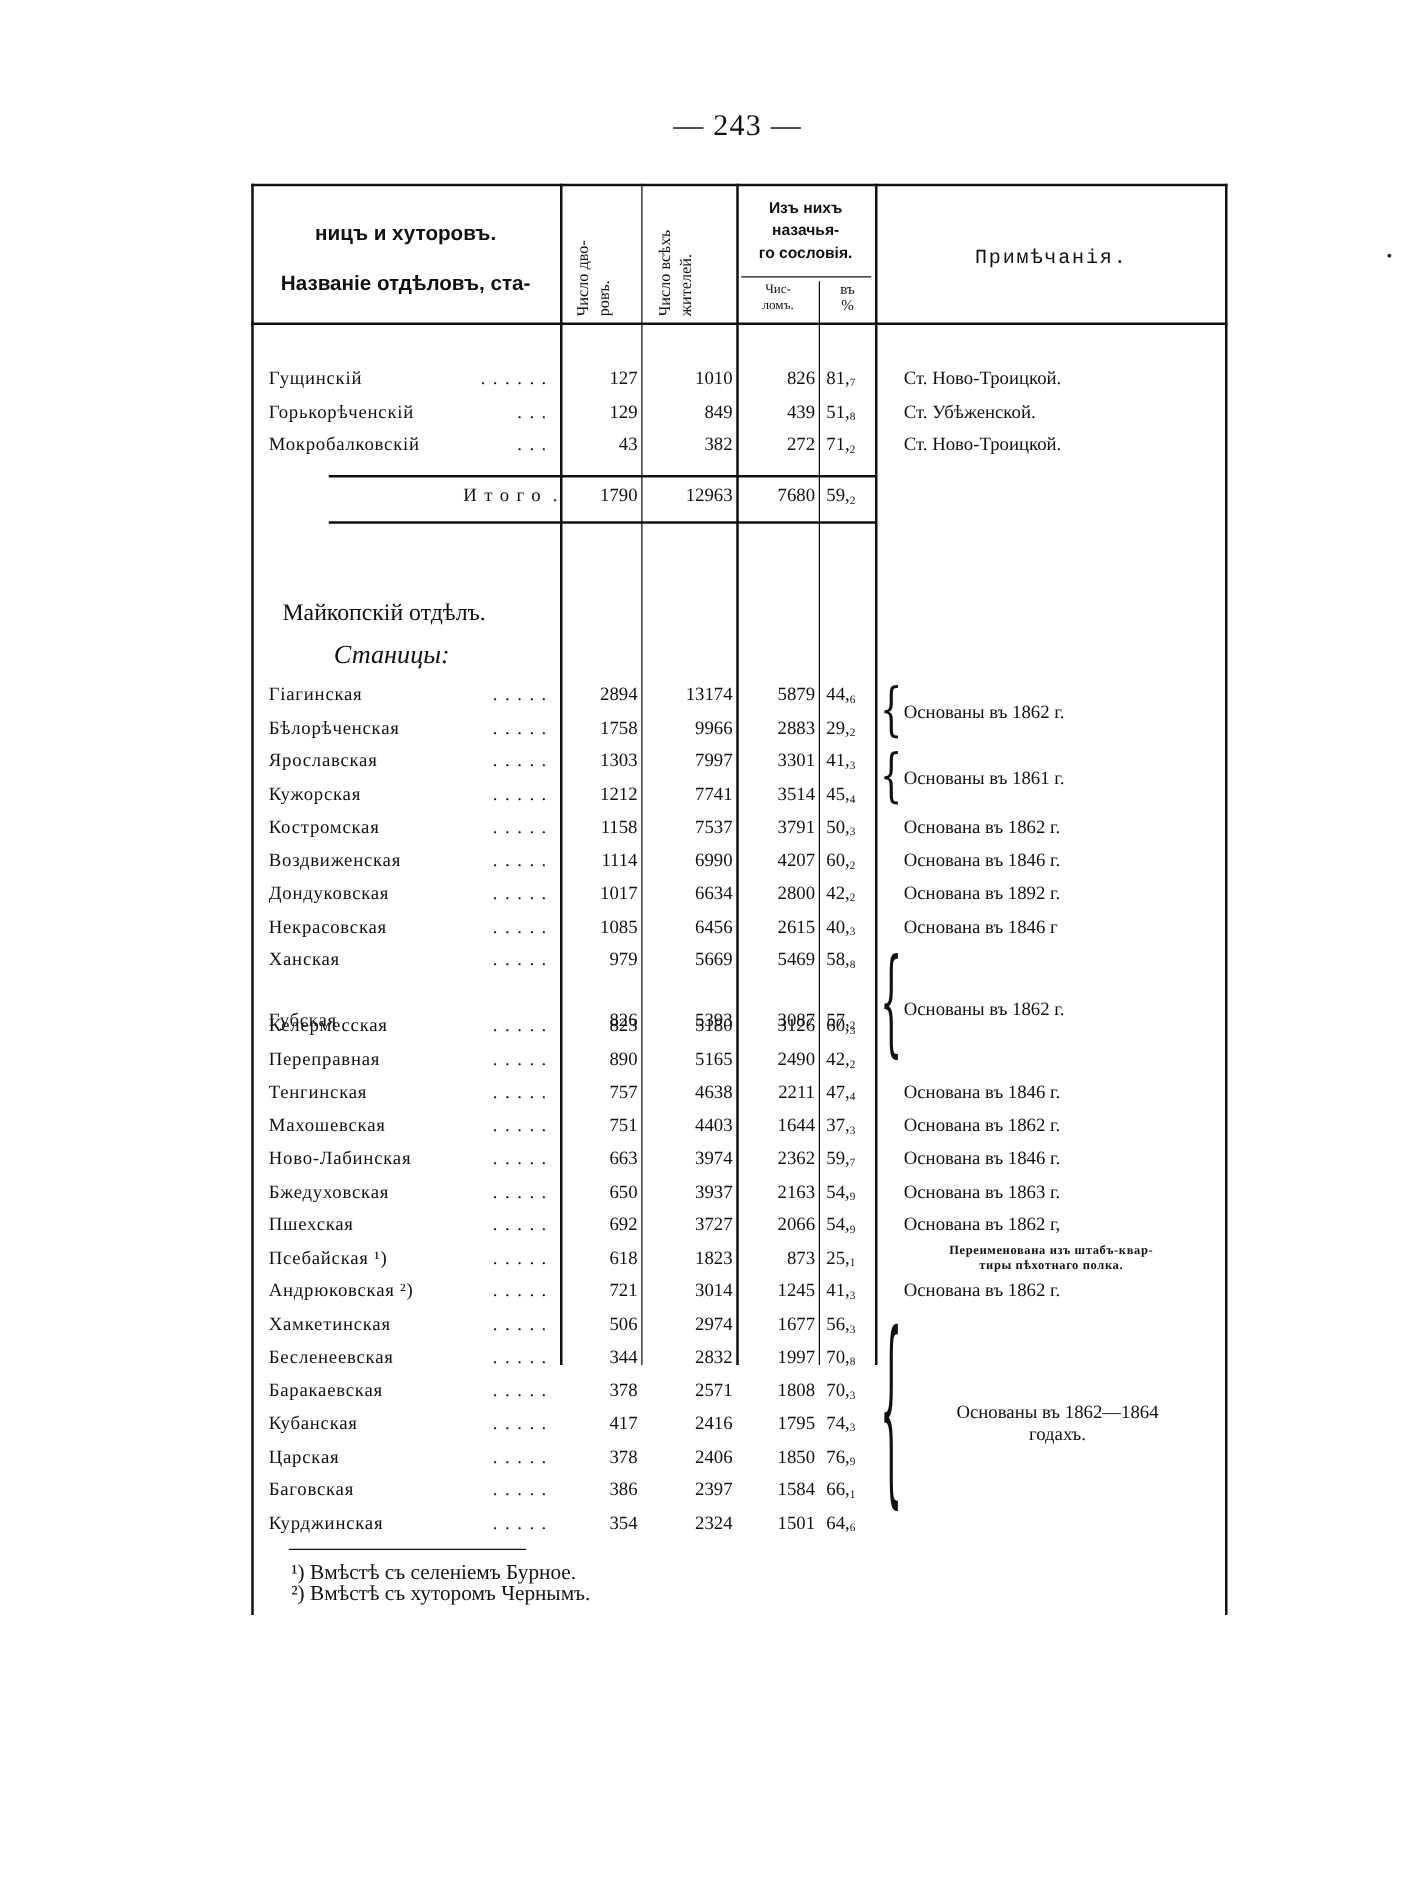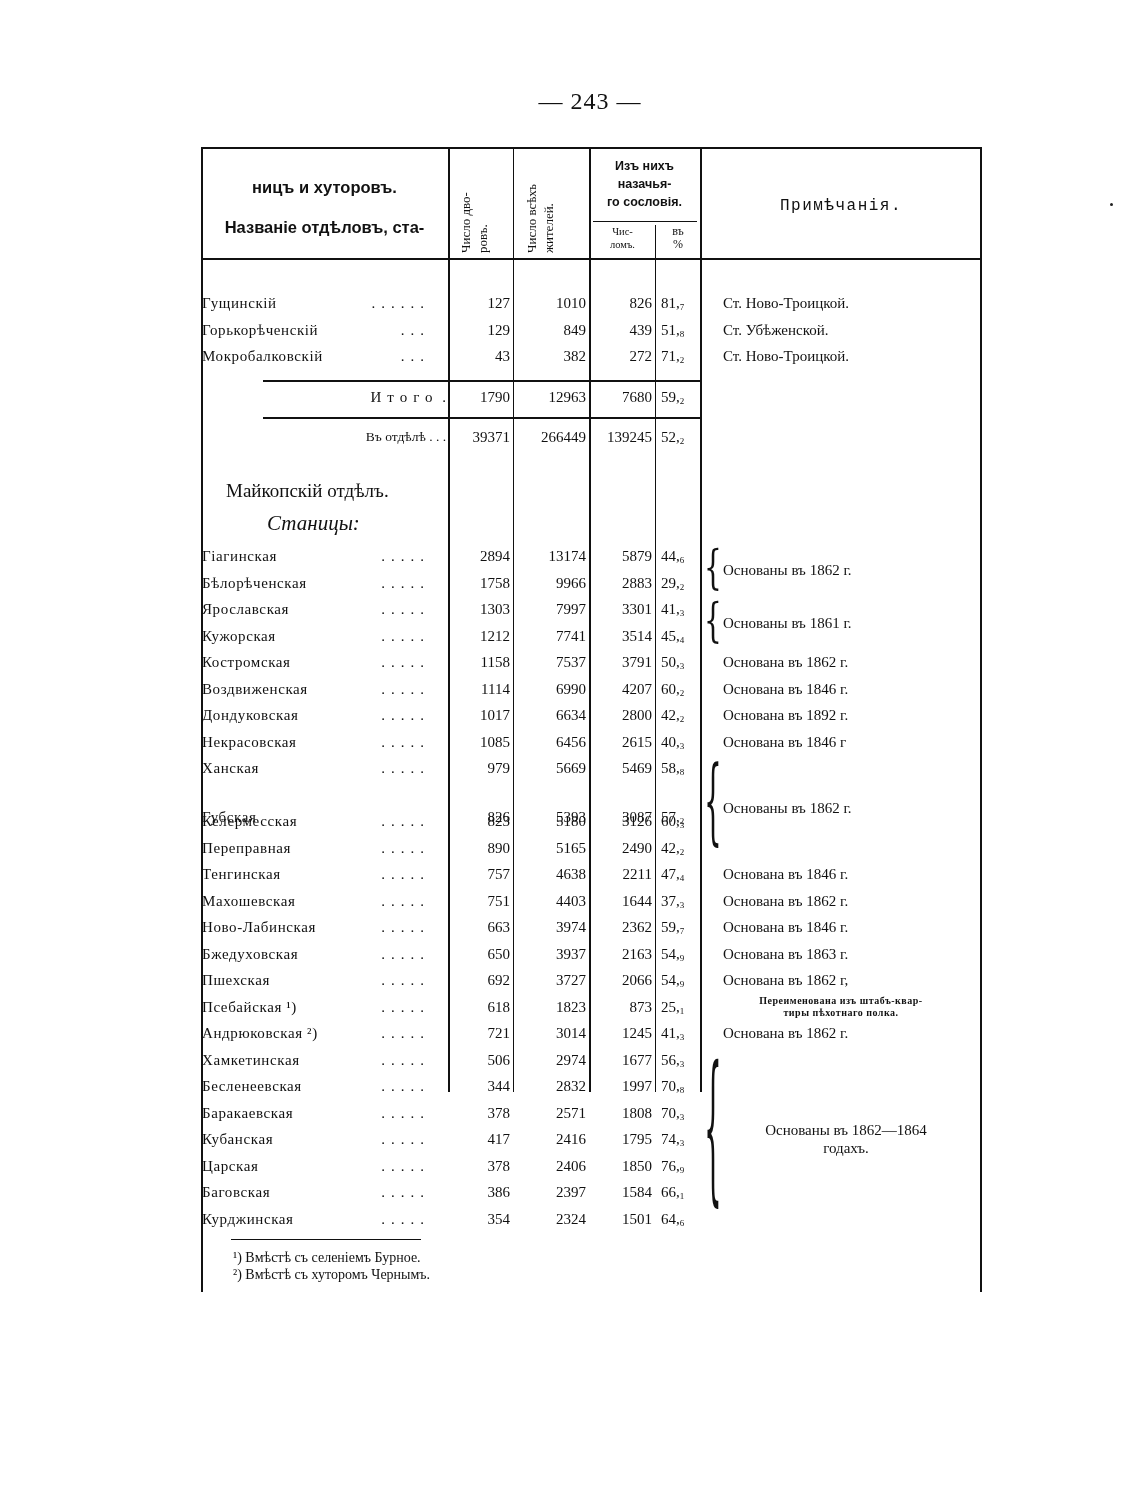--- a/index.html
+++ b/index.html
@@ -15,34 +15,34 @@
     .vert { position: absolute; writing-mode: vertical-rl; transform: rotate(180deg);
             font-size: 13px; font-family: "Liberation Serif", serif; white-space: pre; line-height: 17px; text-align: left; }
     .hdr-izn { position: absolute; left: 388px; top: 10px; width: 111px; text-align: center;
                font-family: "Liberation Sans", sans-serif; font-weight: bold; font-size: 12.5px; line-height: 18px; }
     .hdr-sub { position: absolute; font-size: 10.5px; text-align: center; line-height: 13px; font-family: "Liberation Serif", serif; }
     .hdr-notes { position: absolute; left: 500px; top: 50px; width: 280px; text-align: center;
                  font-size: 16px; letter-spacing: 1.5px; font-family: "Liberation Mono", monospace; }
     .row { position: absolute; left: 0; width: 500px; height: 26px; font-size: 15px; line-height: 26px;
            font-family: "Liberation Serif", serif; }
     .cell { position: absolute; top: 0; white-space: nowrap; }
-    .c-name { left: 1px; width: 228px; overflow: hidden; letter-spacing: 0.6px; }
+    .c-name { left: 14px; width: 228px; overflow: hidden; letter-spacing: 0.6px; }
     .c-name .dots { position: absolute; right: 0; top: 0; background: #fff; padding-left: 6px; letter-spacing: 6px; }
     .c-dv { left: 247px; width: 62px; text-align: right; }
     .c-zh { left: 312px; width: 73px; text-align: right; }
     .c-ch { left: 388px; width: 63px; text-align: right; }
     .c-pc { left: 460px; width: 40px; text-align: left; }
     .c-pc sub { font-size: 9px; vertical-align: -2px; }
     .note { position: absolute; font-size: 15px; line-height: 18px; white-space: nowrap; font-family: "Liberation Serif", serif; }
     .note.small { font-size: 10px; line-height: 12px; font-weight: bold; letter-spacing: 0.5px; text-align: center; }
     .brace { position: absolute; font-size: 28px; font-family: "DejaVu Serif", serif; line-height: 1; transform-origin: top left; }
     .section-title { position: absolute; left: 25px; font-size: 19px; font-family: "Liberation Serif", serif; }
     .section-sub { position: absolute; left: 66px; font-size: 21px; font-style: italic; font-family: "Liberation Serif", serif; }
     .total-label { letter-spacing: 6px; margin-top: 15px; }
-    .footnote { position: absolute; left: 32px; font-size: 14px; line-height: 16px; font-family: "Liberation Serif", serif; white-space: nowrap; }
+    .footnote { position: absolute; left: 32px; font-size: 17px; line-height: 16px; font-family: "Liberation Serif", serif; white-space: nowrap; }
     .speck { position: absolute; width: 3px; height: 3px; background: #222; border-radius: 50%; }
   </style>
 </head>
 <body>
 
 <div class="page-number">— 243 —</div>
 
 <div class="frame">
 
   <div class="vline" style="left:0;top:0;width:2px;height:1145px;"></div>
@@ -103,27 +103,20 @@
   <div class="hline" style="left:62px;top:233px;width:437px;"></div>
   <div class="hline" style="left:62px;top:270px;width:437px;"></div>
 
   <div class="row" style="top:237px;">
     <span class="cell" style="left:130px;width:115px;text-align:right;"><span class="total-label">Итого</span> .</span>
     <span class="cell c-dv">1790</span>
     <span class="cell c-zh">12963</span>
     <span class="cell c-ch">7680</span>
     <span class="cell c-pc"><span>59</span>,<sub>2</sub></span>
   </div>
-  <div class="row" style="top:277px;">
-    <span class="cell" style="left:80px;width:165px;text-align:right;font-size:13.5px;"><span>Въ отдѣлѣ</span> . . .</span>
-    <span class="cell c-dv">39371</span>
-    <span class="cell c-zh">266449</span>
-    <span class="cell c-ch">139245</span>
-    <span class="cell c-pc"><span>52</span>,<sub>2</sub></span>
-  </div>
 
   <div class="section-title" style="top:333px;">Майкопскій отдѣлъ.</div>
   <div class="section-sub" style="top:364px;">Станицы:</div>
 
   <div id="maikop-rows">
       <div class="row" style="top: 396px;">
         <span class="cell c-name"><span>Гіагинская</span><span class="dots">.....</span></span>
         <span class="cell c-dv">2894</span>
         <span class="cell c-zh">13174</span>
         <span class="cell c-ch">5879</span>

